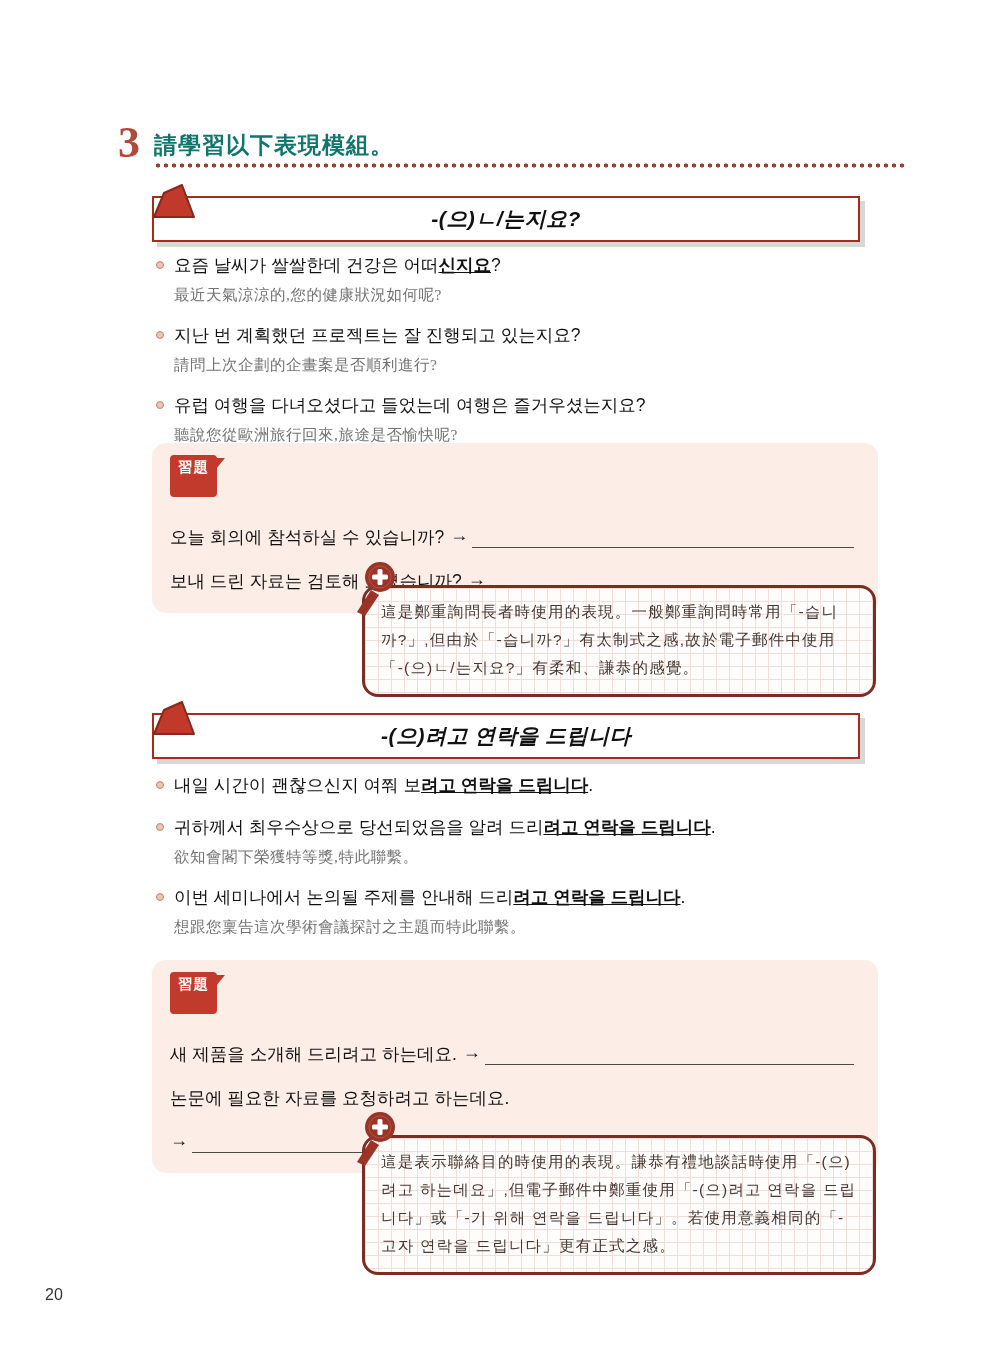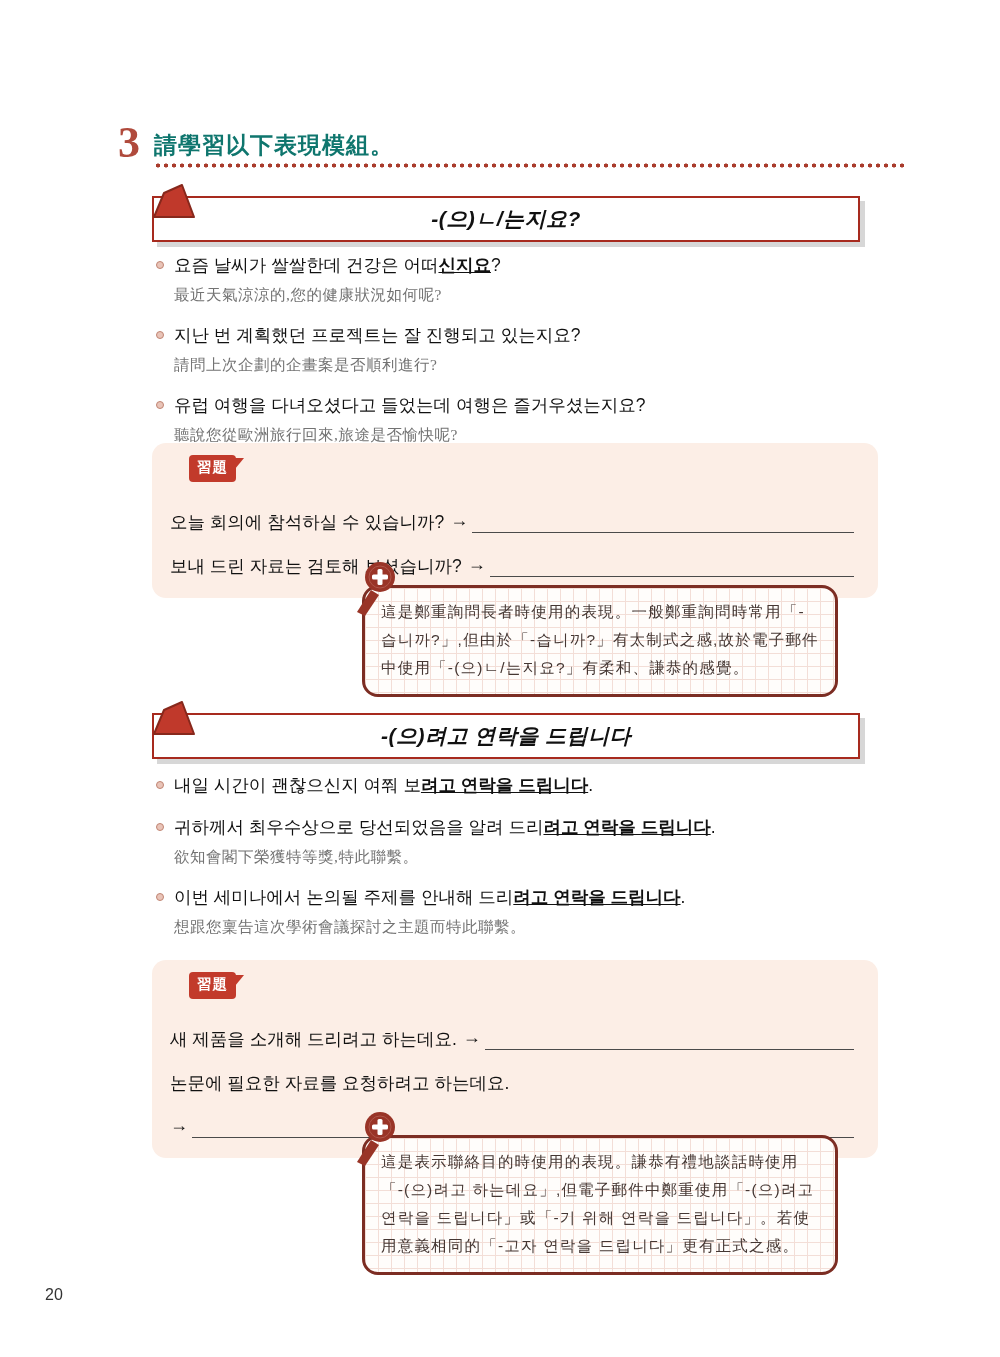--- a/index.html
+++ b/index.html
@@ -35,33 +35,33 @@
   .ko b{font-weight:bold;text-decoration:underline;}
   .zh{font-size:15.5px;line-height:24px;color:#737373;margin-top:4px;
       font-family:"Liberation Serif","DejaVu Serif",serif;letter-spacing:0.5px;}
   
   .practice-box{
     position:absolute;left:152px;width:726px;background:#fcEEe6;background:#fceee6;
     border-radius:14px;padding:12px 24px 20px 18px;box-sizing:border-box;
   }
   .practice-badge{
     position:relative;display:inline-block;background:#c23a2b;color:#fff;
-    font-size:14.5px;font-weight:bold;padding:3px 8px 5px;border-radius:4px;
-    letter-spacing:1px;margin-bottom:8px;margin-left:19px;
+    font-size:14.5px;font-weight:bold;padding:3px 8px 20px;border-radius:4px;
+    letter-spacing:1px;margin-bottom:8px;
   }
   .practice-badge::after{
     content:"";position:absolute;right:-8px;top:3px;
     border-top:11px solid #c23a2b;border-right:9px solid transparent;
   }
   .p-row{display:flex;align-items:flex-start;margin-top:20px;font-size:17.5px;color:#111;}
   .p-prompt{white-space:nowrap;}
   .p-arrow{margin:0 4px 0 6px;font-size:18px;}
   .p-blank{flex:1 1 auto;border-bottom:1.5px solid #4a4a4a;height:22px;}
   
-  .note-wrap{position:absolute;left:362px;width:476px;}
+  .note-wrap{position:absolute;left:362px;width:514px;}
   .note-box{
     position:relative;border:3.5px solid #7c2d23;border-radius:16px;
     background-color:#fffdfb;
     background-image:linear-gradient(#f3ded7 1px,transparent 1px),
                      linear-gradient(90deg,#f3ded7 1px,transparent 1px);
     background-size:13px 13px;
     padding:10px 16px 12px;box-sizing:border-box;
   }
   .note-text{
     margin:0;font-size:15.5px;line-height:28px;color:#453733;

